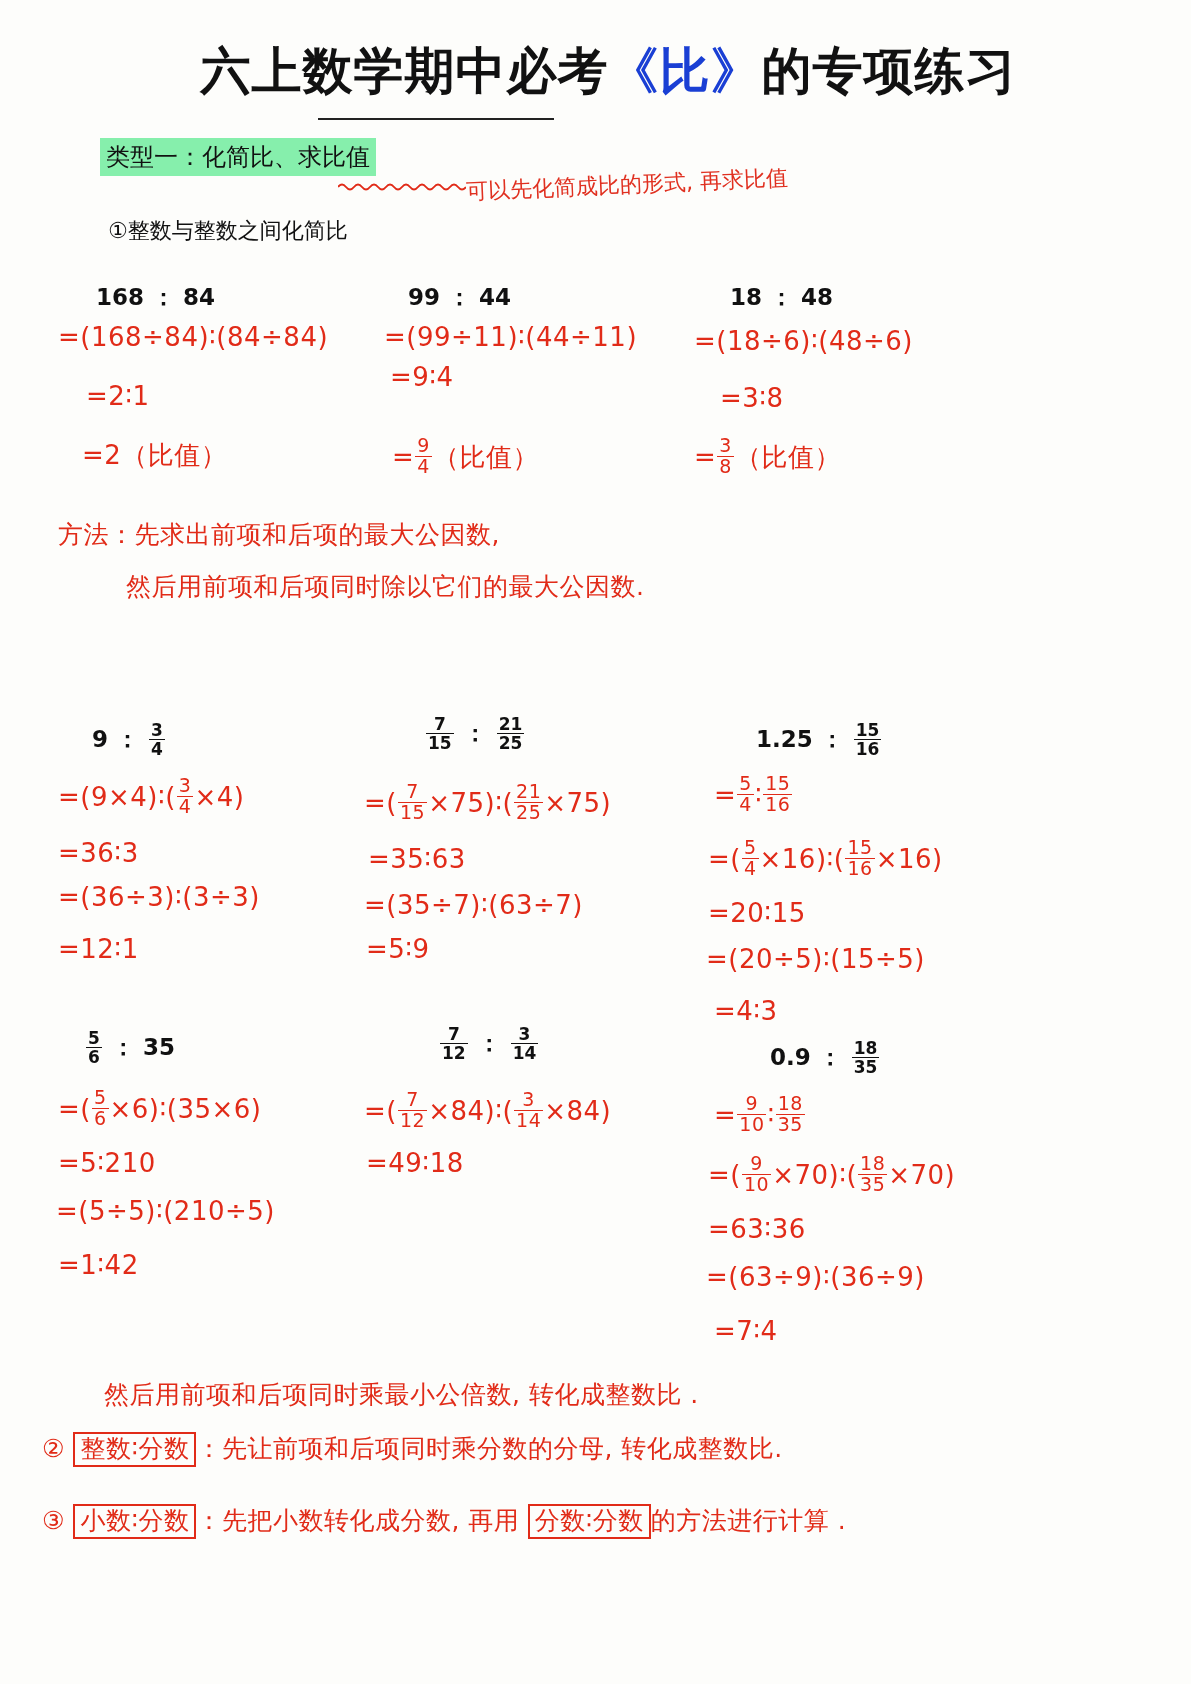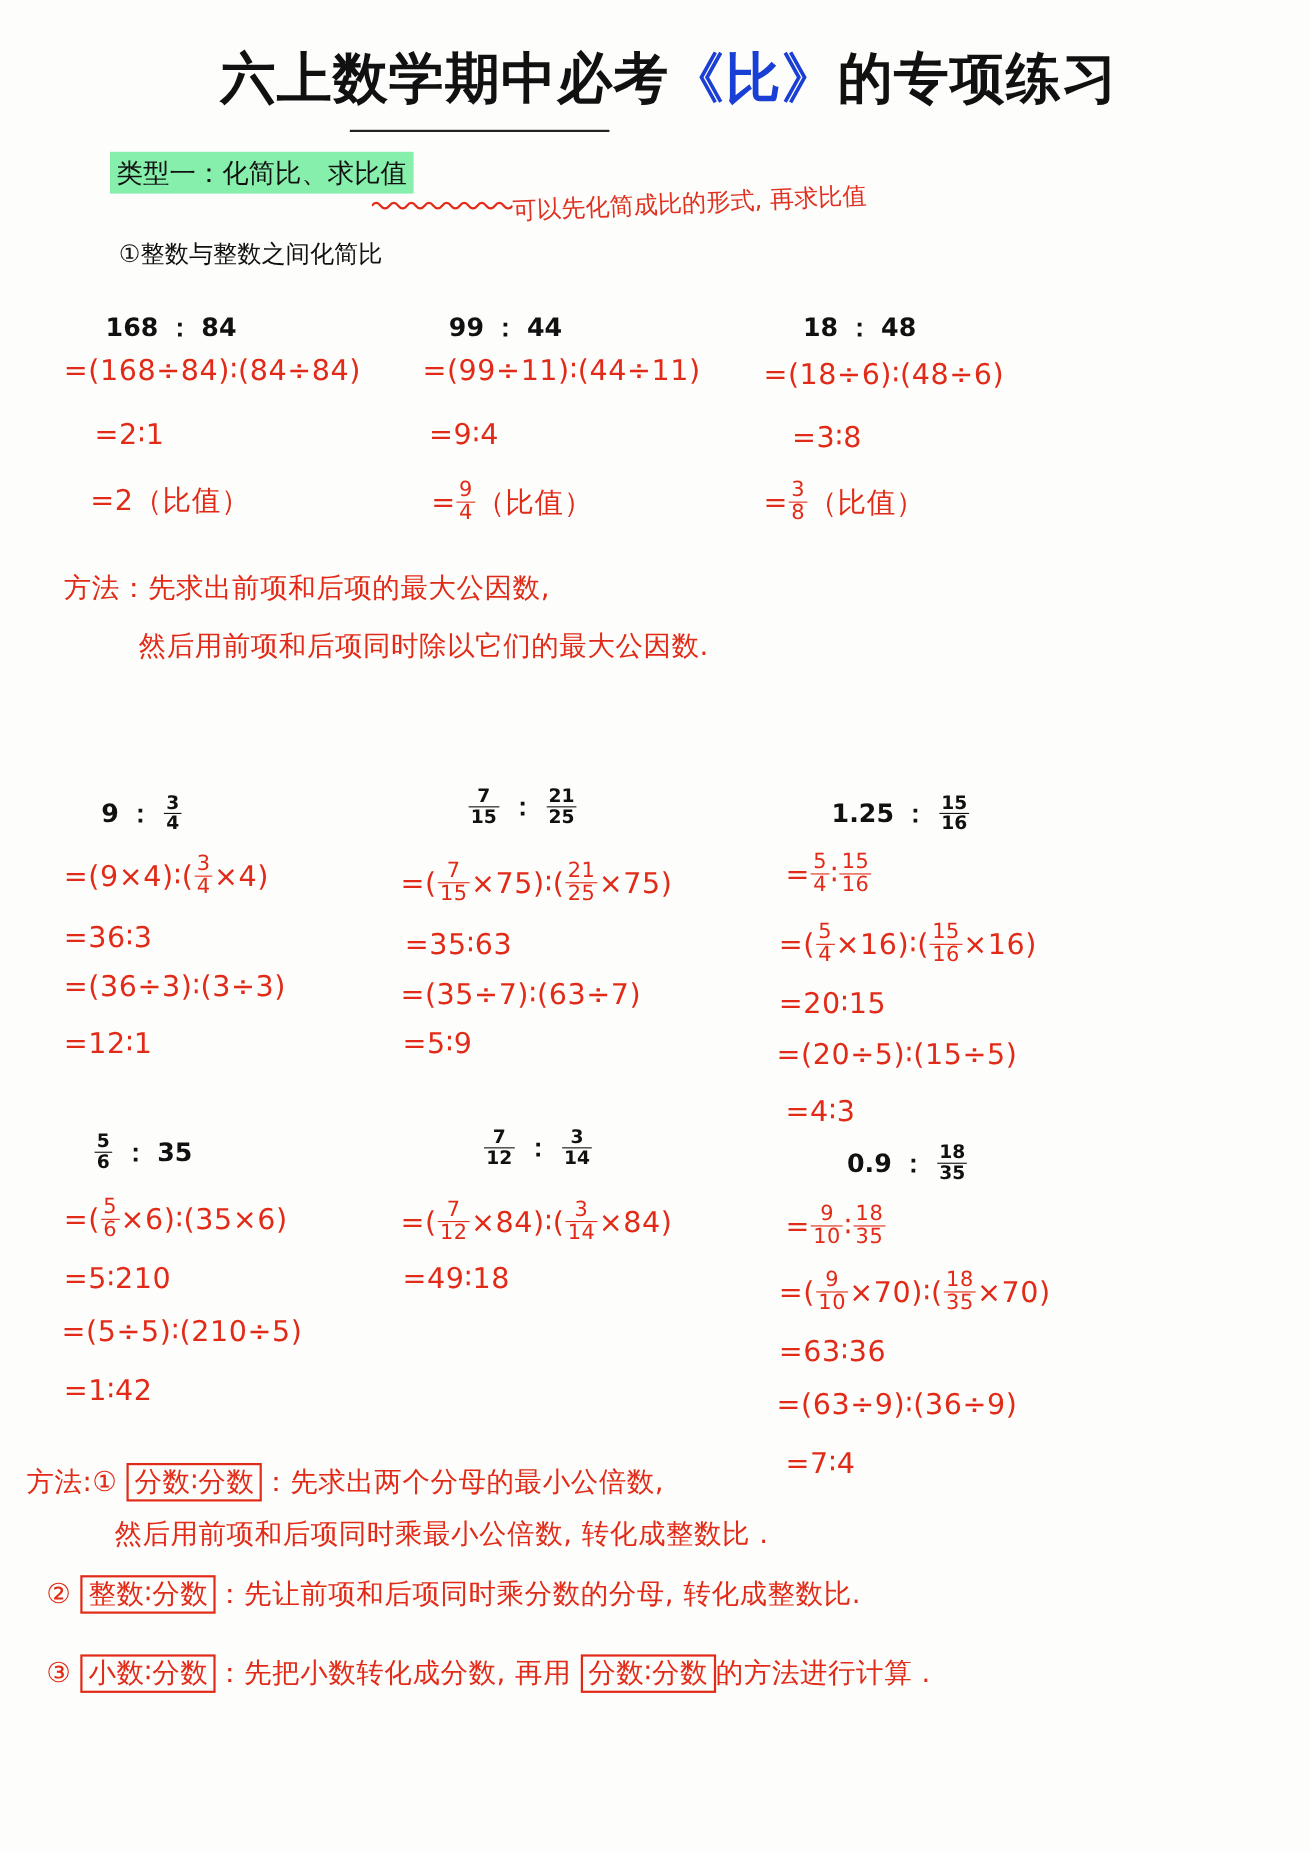--- a/index.html
+++ b/index.html
@@ -160,21 +160,21 @@
 
   <div class="subhead" id="subhead1">①整数与整数之间化简比</div>
 
   <div class="prob" style="top:282px; left:96px;">168 ： 84</div>
   <div class="hw" style="top:322px; left:58px;">=(168÷84)∶(84÷84)</div>
   <div class="hw" style="top:381px; left:86px;">=2∶1</div>
   <div class="hw" style="top:438px; left:82px;">=2（比值）</div>
 
   <div class="prob" style="top:282px; left:408px;">99 ： 44</div>
   <div class="hw" style="top:322px; left:384px;">=(99÷11)∶(44÷11)</div>
-  <div class="hw" style="top:381px; left:390px;">=9∶4</div>
+  <div class="hw" style="top:362px; left:390px;">=9∶4</div>
   <div class="hw" style="top:438px; left:392px;">=<span class="rfrac"><span class="num">9</span><span class="den">4</span></span>（比值）</div>
 
   <div class="prob" style="top:282px; left:730px;">18 ： 48</div>
   <div class="hw" style="top:326px; left:694px;">=(18÷6)∶(48÷6)</div>
   <div class="hw" style="top:383px; left:696px;margin-left:24px;">=3∶8</div>
   <div class="hw" style="top:438px; left:694px;">=<span class="rfrac"><span class="num">3</span><span class="den">8</span></span>（比值）</div>
 
   <div class="hw cn" style="top:518px; left:58px;">方法：先求出前项和后项的最大公因数,</div>
   <div class="hw cn" style="top:570px; left:126px;">然后用前项和后项同时除以它们的最大公因数.</div>
 
@@ -232,24 +232,20 @@
     <span>0.9</span>
     <span>：</span>
     <span class="frac"><span class="num">18</span><span class="den">35</span></span>
   </div>
   <div class="hw" style="top:1096px; left:714px;">=<span class="rfrac"><span class="num">9</span><span class="den">10</span></span>∶<span class="rfrac"><span class="num">18</span><span class="den">35</span></span></div>
   <div class="hw" style="top:1156px; left:708px;">=(<span class="rfrac"><span class="num">9</span><span class="den">10</span></span>×70)∶(<span class="rfrac"><span class="num">18</span><span class="den">35</span></span>×70)</div>
   <div class="hw" style="top:1214px; left:708px;">=63∶36</div>
   <div class="hw" style="top:1262px; left:706px;">=(63÷9)∶(36÷9)</div>
   <div class="hw" style="top:1316px; left:714px;">=7∶4</div>
 
-  <div class="hw cn" style="top:1330px; left:24px;">
-    <span>方法:</span><span>①</span>
-    <span class="boxed">分数∶分数</span><span>：先求出两个分母的最小公倍数,</span>
-  </div>
   <div class="hw cn" style="top:1378px; left:104px;">然后用前项和后项同时乘最小公倍数, 转化成整数比 .</div>
 
   <div class="hw cn" style="top:1432px; left:42px;">
     <span>②</span>
     <span class="boxed">整数∶分数</span><span>：先让前项和后项同时乘分数的分母, 转化成整数比.</span>
   </div>
 
   <div class="hw cn" style="top:1504px; left:42px;">
     <span>③</span>
     <span class="boxed">小数∶分数</span><span>：先把小数转化成分数, 再用</span>

